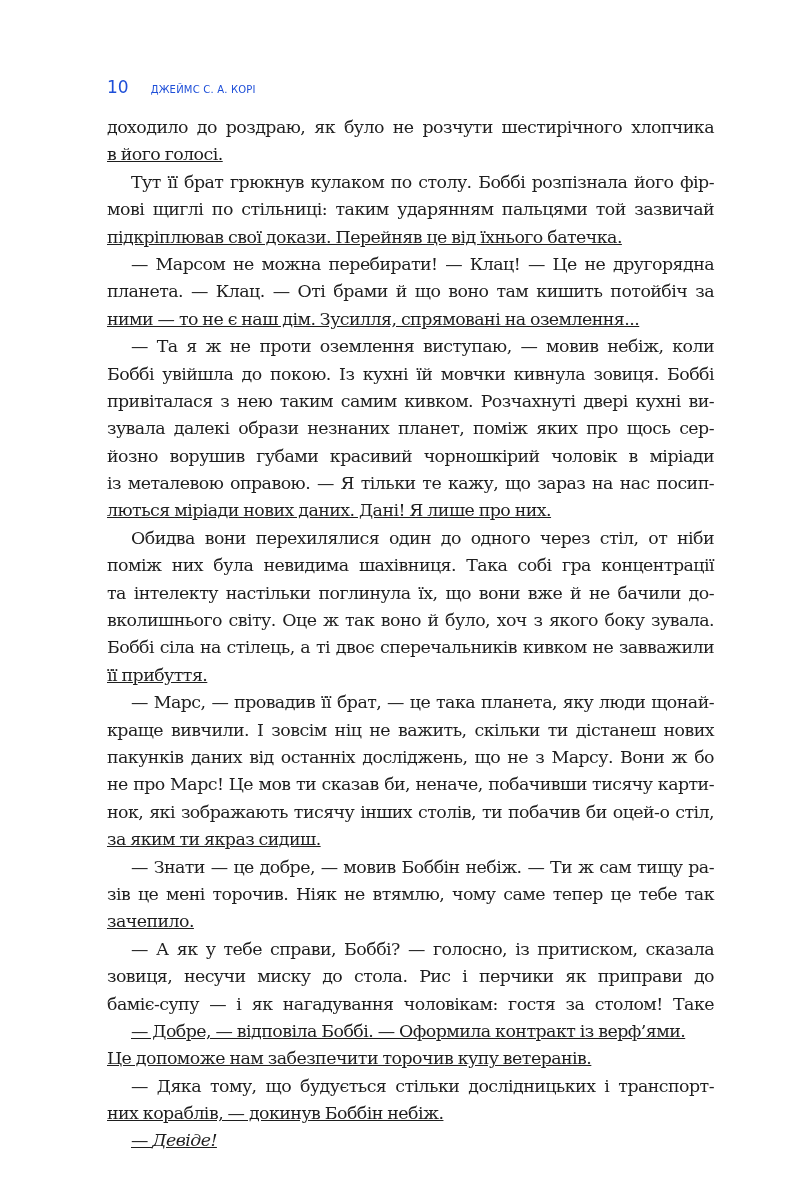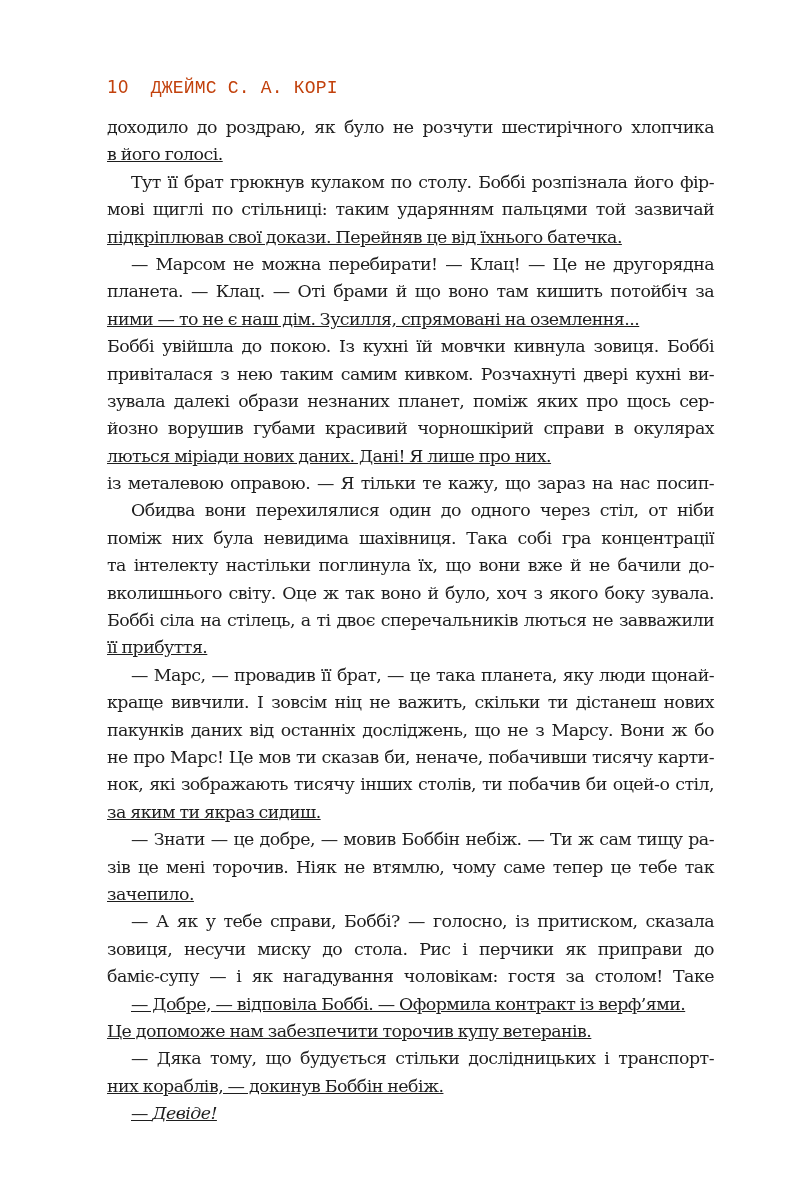--- a/index.html
+++ b/index.html
@@ -1,21 +1,21 @@
 <!DOCTYPE html>
 <html><head>
   <meta charset="utf-8">
   <style>
     html, body { margin: 0; padding: 0; background: #ffffff; }
     body { width: 789px; height: 1200px; position: relative; overflow: hidden; }
     .page { position: absolute; left: 0; top: 0; width: 789px; height: 1200px; background: #fff; }
     .running-head { position: absolute; left: 107px; top: 77px; height: 24px; display: flex; align-items: baseline;
-      font-family: "DejaVu Sans", sans-serif; color: #c2410c; }
+      font-family: "DejaVu Sans", sans-serif; color: #1d4ed8; }
     .page-number { font-size: 17px; margin-right: 22px; }
-    .author { font-size: 18px; letter-spacing: 0.2px; font-family: Liberation Mono, monospace; }
+    .author { font-size: 10px; letter-spacing: 0.2px; }
     .body-text { position: absolute; left: 107px; top: 114px; width: 607px;
       font-family: "DejaVu Serif", serif; font-size: 17.4px; line-height: 27.4px; color: #1e1e1e;
       letter-spacing: -0.55px; word-spacing: -0.5px; }
     .line { display: block; white-space: nowrap; height: 27.4px; text-align: justify; text-align-last: justify; }
     .line.last { text-align-last: left; text-decoration: underline; }
     .line.indent { padding-left: 24px; }
     .italic { font-style: italic; }
   </style>
 </head>
 <body>
@@ -27,31 +27,32 @@
   </div>
   <div class="body-text" id="body-text">
     <span class="line">доходило до роздраю, як було не розчути шестирічного хлопчика</span>
       <span class="line last">в його голосі.</span>
       <span class="line indent">Тут її брат грюкнув кулаком по столу. Боббі розпізнала його фір-</span>
       <span class="line">мові щиглі по стільниці: таким ударянням пальцями той зазвичай</span>
       <span class="line last">підкріплював свої докази. Перейняв це від їхнього батечка.</span>
       <span class="line indent">— Марсом не можна перебирати! — Клац! — Це не другорядна</span>
       <span class="line">планета. — Клац. — Оті брами й що воно там кишить потойбіч за</span>
       <span class="line last">ними — то не є наш дім. Зусилля, спрямовані на оземлення...</span>
+      <span class="line indent">— Та я ж не проти оземлення виступаю, — мовив небіж, коли</span>
       <span class="line">Боббі увійшла до покою. Із кухні їй мовчки кивнула зовиця. Боббі</span>
       <span class="line">привіталася з нею таким самим кивком. Розчахнуті двері кухні ви-</span>
       <span class="line">зувала далекі образи незнаних планет, поміж яких про щось сер-</span>
-      <span class="line">йозно ворушив губами красивий чорношкірий справи в окулярах</span>
+      <span class="line">йозно ворушив губами красивий чорношкірий чоловік в міріади</span>
+      <span class="line">із металевою оправою. — Я тільки те кажу, що зараз на нас посип-</span>
       <span class="line last">лються міріади нових даних. Дані! Я лише про них.</span>
-      <span class="line">із металевою оправою. — Я тільки те кажу, що зараз на нас посип-</span>
       <span class="line indent">Обидва вони перехилялися один до одного через стіл, от ніби</span>
       <span class="line">поміж них була невидима шахівниця. Така собі гра концентрації</span>
       <span class="line">та інтелекту настільки поглинула їх, що вони вже й не бачили до-</span>
       <span class="line">вколишнього світу. Оце ж так воно й було, хоч з якого боку зувала.</span>
-      <span class="line">Боббі сіла на стілець, а ті двоє сперечальників лються не завважили</span>
+      <span class="line">Боббі сіла на стілець, а ті двоє сперечальників кивком не завважили</span>
       <span class="line last">її прибуття.</span>
       <span class="line indent">— Марс, — провадив її брат, — це така планета, яку люди щонай-</span>
       <span class="line">краще вивчили. І зовсім ніц не важить, скільки ти дістанеш нових</span>
       <span class="line">пакунків даних від останніх досліджень, що не з Марсу. Вони ж бо</span>
       <span class="line">не про Марс! Це мов ти сказав би, неначе, побачивши тисячу карти-</span>
       <span class="line">нок, які зображають тисячу інших столів, ти побачив би оцей-о стіл,</span>
       <span class="line last">за яким ти якраз сидиш.</span>
       <span class="line indent">— Знати — це добре, — мовив Боббін небіж. — Ти ж сам тищу ра-</span>
       <span class="line">зів це мені торочив. Ніяк не втямлю, чому саме тепер це тебе так</span>
       <span class="line last">зачепило.</span>

